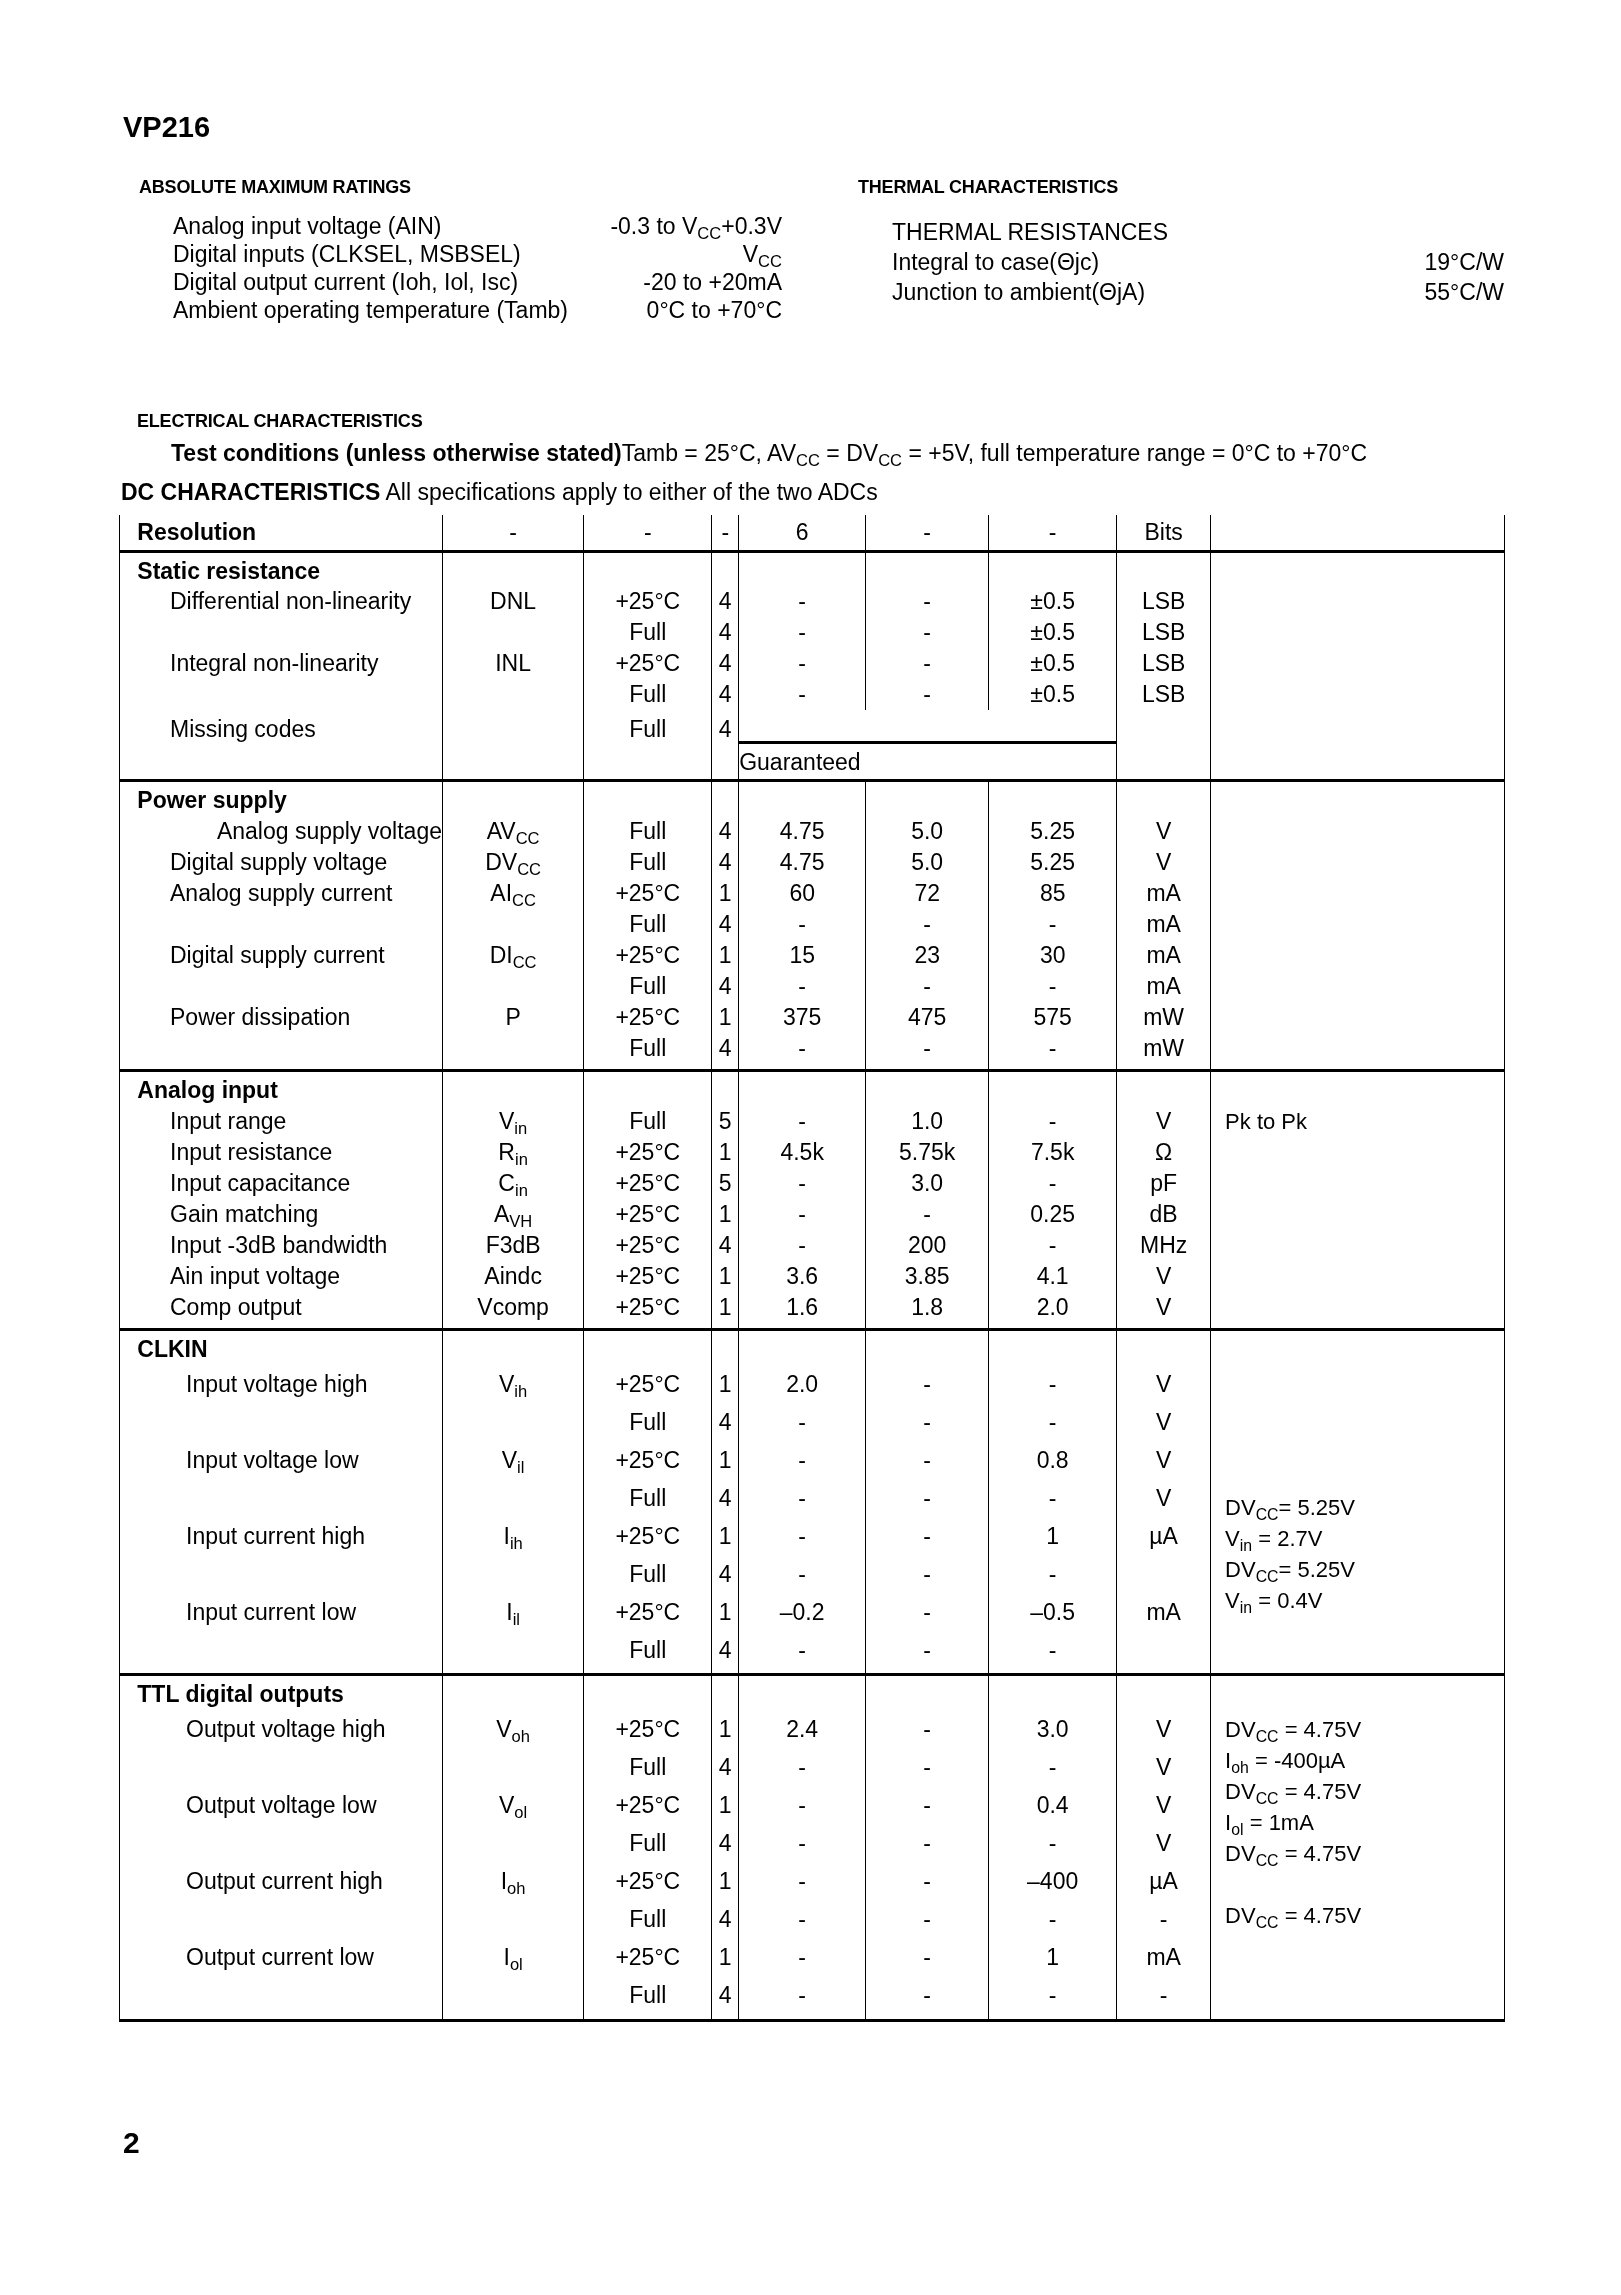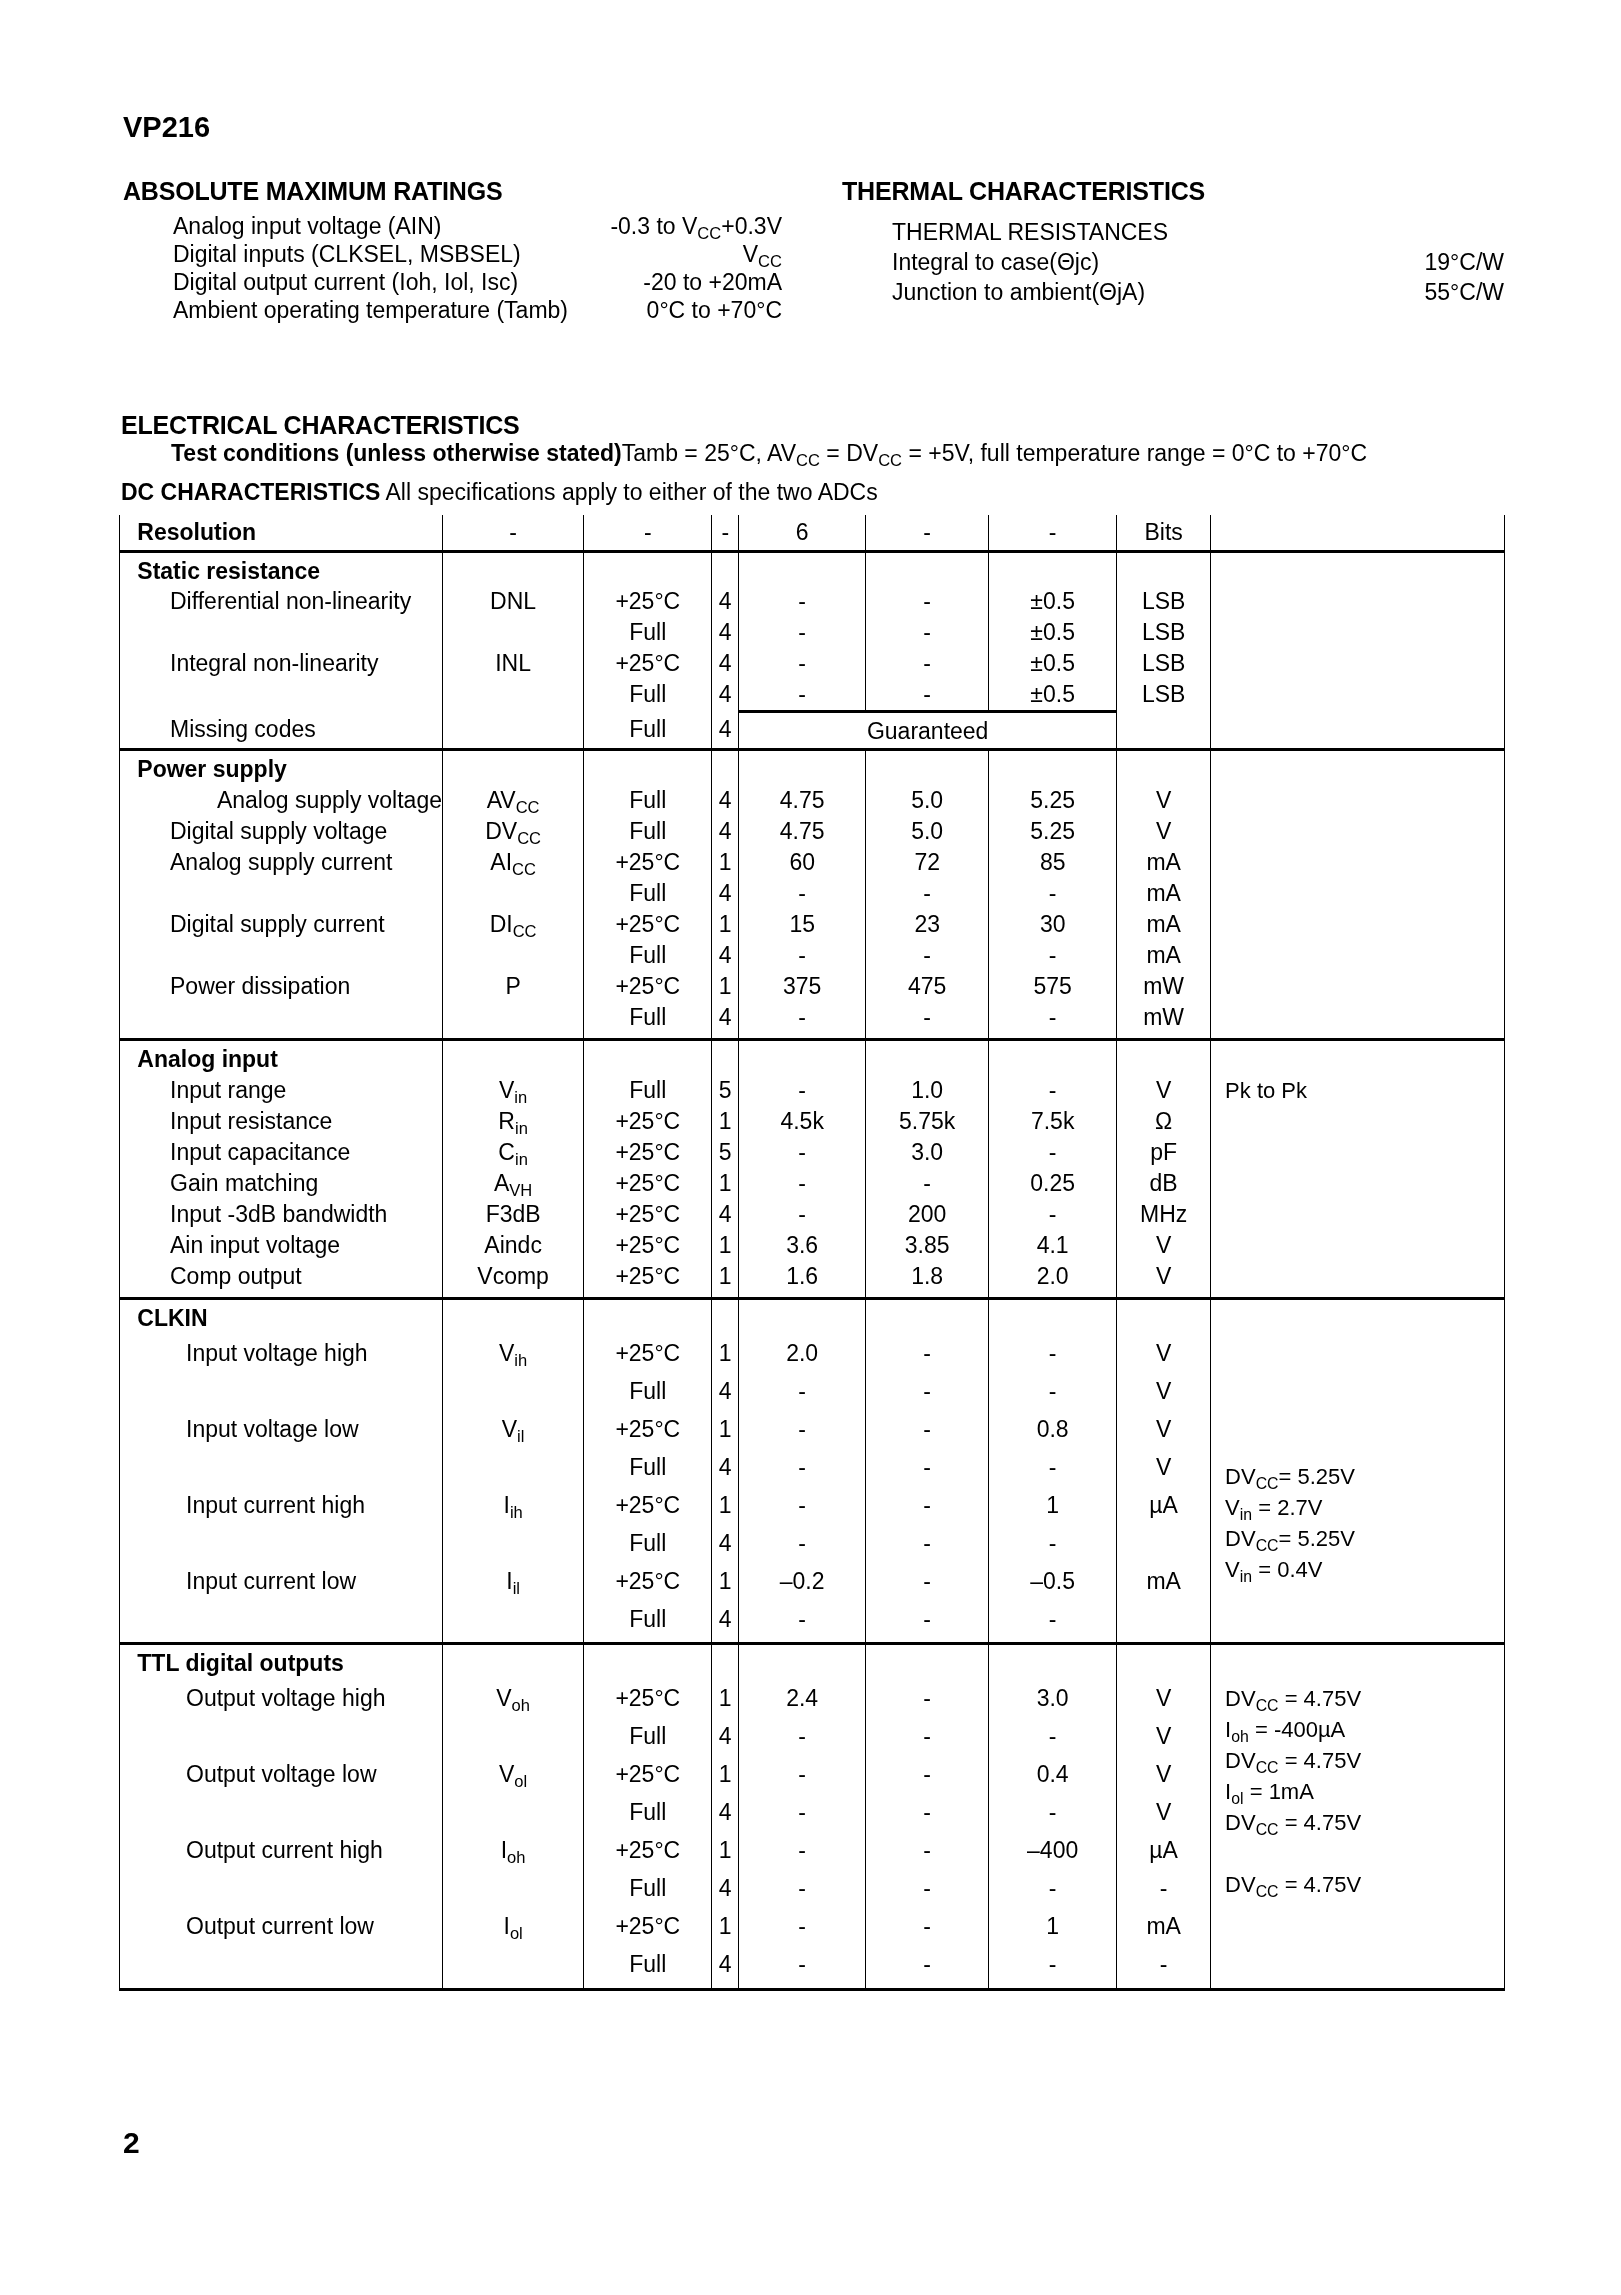--- a/index.html
+++ b/index.html
@@ -1,19 +1,19 @@
 <!DOCTYPE html>
 <html style="font-size:12.6px"><head>
 <meta charset="utf-8">
 <style>
   html, body { margin:0; padding:0; background:#ffffff; }
   body { width:1622px; height:2295px; position:relative; font-family:"Liberation Sans", sans-serif; color:#000; overflow:hidden; }
   .abs { position:absolute; }
   .doc-title { left:123px; top:111px; font-size:29px; font-weight:bold; }
-  .sec-head { font-size:25px; font-weight:bold; letter-spacing:-0.2px; }
+  .sec-head { font-size:18px; font-weight:bold; letter-spacing:-0.2px;margin-left:16px; }
   .amr-list { left:173px; top:212px; width:609px; font-size:23px; line-height:28px; }
   .amr-row { display:flex; justify-content:space-between; white-space:nowrap; }
   .thermal { left:892px; top:217px; width:612px; font-size:23px; line-height:30px; }
   .th-row { display:flex; justify-content:space-between; }
   sub { font-size:0.72em; vertical-align:-0.3em; line-height:0; }
   .test-cond { left:171px; top:440px; font-size:23px; white-space:nowrap; }
   .dc-line { left:121px; top:479px; font-size:23px; white-space:nowrap; }
   b { font-weight:bold; }
   table.spec { position:absolute; left:119px; top:515px; width:1386px; border-collapse:collapse; font-size:23px; }
   table.spec td, table.spec th { border-left:1.6px solid #000; border-right:1.6px solid #000; padding:0; vertical-align:top; }
@@ -22,21 +22,21 @@
   .c-char { width:322px; } .c-sym { width:130px; } .c-tmp { width:130px; } .c-lvl { width:115px; }
   .c-min { width:126px; } .c-typ { width:122px; } .c-max { width:127px; } .c-unit { width:115px; } .c-cond { width:185px; }
   .cell-lines { text-align:center; }
   .cell-lines.left { text-align:left; }
   .ln { height:30px; line-height:30px; white-space:nowrap; }
   .grp-title { font-weight:bold; padding-left:17.3px; }
   .ind { padding-left:50px; }
   .ind2 { padding-left:66px; }
   .res-cell { height:35px; line-height:35px; text-align:center; }
   .res-cell.left { text-align:left; padding-left:17.3px; font-weight:bold; }
-  .guar { border-top:3.1px solid #000; text-align:center; height:35px; line-height:36px; }
+  .guar { border-top:3.1px solid #000; height:35px; line-height:36px;margin-top:31px; }
   .cond { padding-left:14px; text-align:left; font-size:22px; }
   .page-num { left:123px; top:2126px; font-size:30px; font-weight:bold; }
 </style>
 </head>
 <body>
 
 <div class="abs doc-title">VP216</div>
 
 <div class="abs sec-head" style="left:123px; top:177px;">ABSOLUTE MAXIMUM RATINGS</div>
 <div class="abs amr-list">

